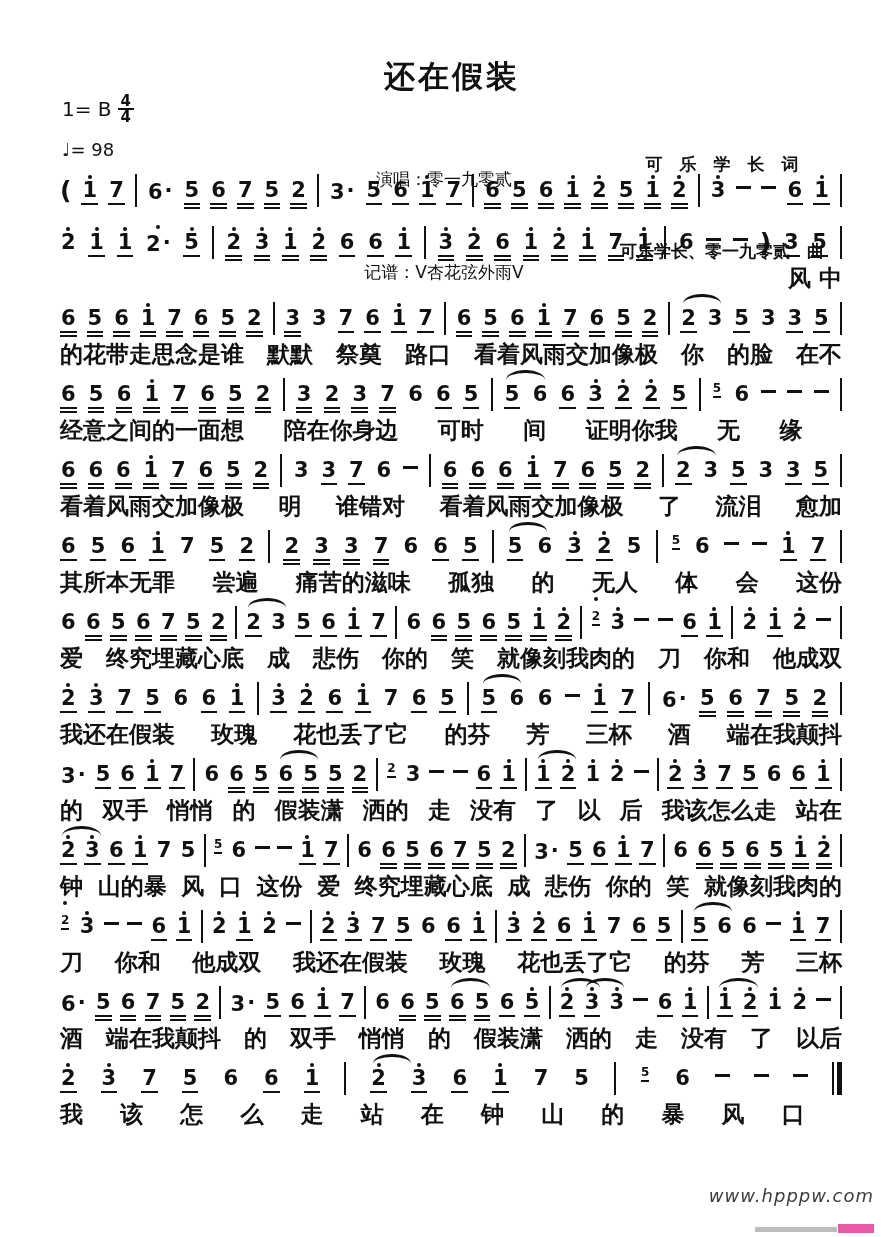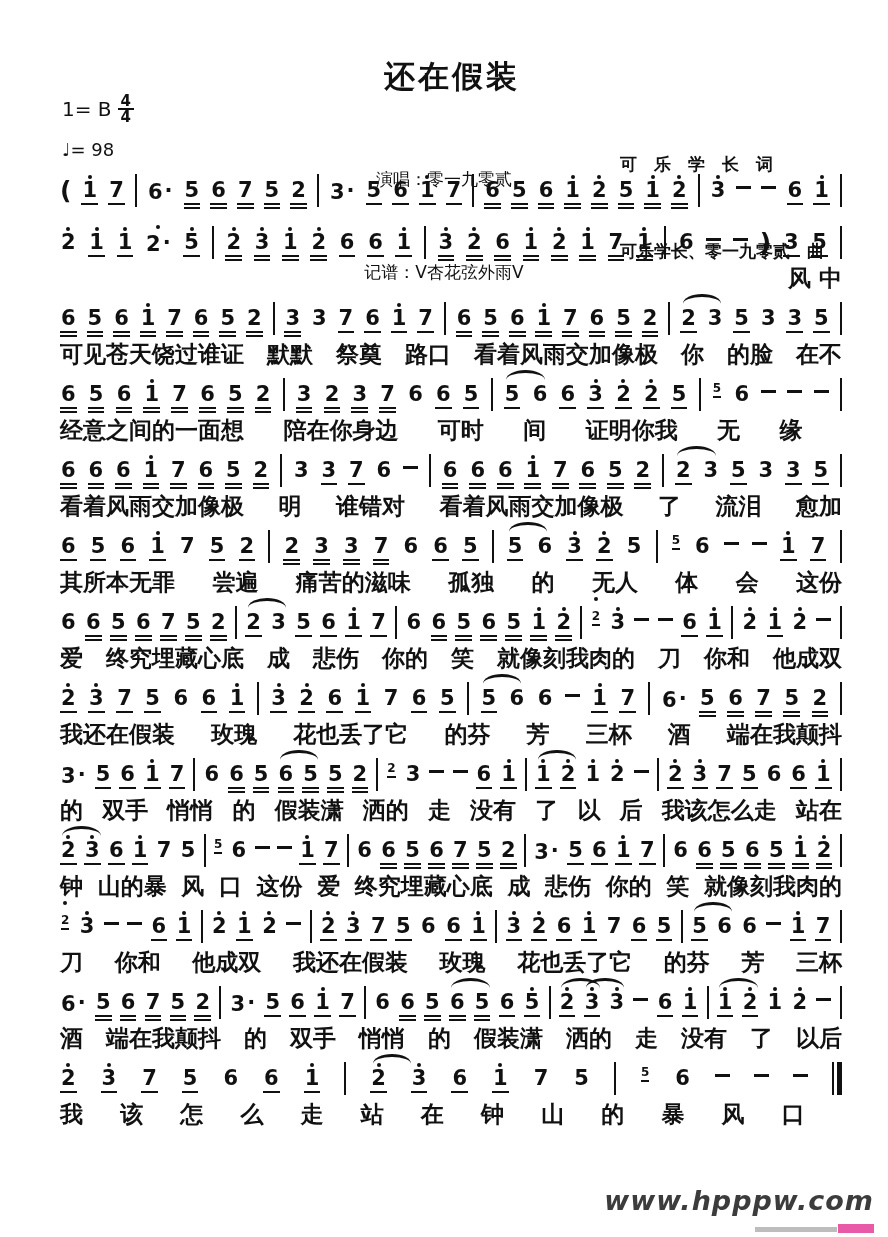--- a/index.html
+++ b/index.html
@@ -9,21 +9,21 @@
   .title{position:absolute;top:56px;left:0;right:0;text-align:center;
          font-size:31px;font-weight:bold;letter-spacing:3px;margin-left:16px;}
   .meta-left{position:absolute;left:62px;top:96px;font-weight:normal;font-size:20px;line-height:26px;}
   .keyrow{display:flex;align-items:flex-start;gap:6px;}
   .frac{display:inline-block;text-align:center;margin-top:-2px;}
   .frac b{display:block;font-size:15px;line-height:14px;padding:0 3px;}
   .frac b.num{border-bottom:2px solid #111;}
   .tempo{font-size:18px;margin-top:13px;}
   .meta-center{position:absolute;left:0;right:0;top:102px;text-align:center;
                font-size:17px;font-weight:normal;line-height:31px;white-space:pre;}
-  .meta-right{position:absolute;right:64px;top:92px;text-align:left;
+  .meta-right{position:absolute;right:64px;top:92px;text-align:center;
               font-size:17px;font-weight:bold;line-height:29px;white-space:pre;}
   
   .music{position:absolute;left:60px;right:46px;top:166px;}
   .system{margin-bottom:4px;}
   .notes-row{display:flex;justify-content:space-between;align-items:center;height:48px;}
   .lyrics-row{display:flex;justify-content:space-between;align-items:center;height:24px;
               font-size:23px;font-weight:bold;line-height:24px;white-space:pre;}
   .lyric-seg{white-space:pre;}
   .tok{position:relative;display:inline-block;padding:9px 1px;}
   .digit{font-size:21px;font-weight:bold;line-height:1;font-style:normal;}
@@ -38,21 +38,21 @@
   .arc{position:absolute;top:-5px;left:15%;width:230%;height:12px;
        border-top:3px solid #111;border-radius:100% 100% 0 0/130% 130% 0 0;}
   .bar{width:2px;height:33px;background:#111;align-self:center;}
   .fbar{display:flex;gap:3px;align-self:center;}
   .fbar i{display:block;height:33px;background:#111;}
   .fbar .b1{width:2px;} .fbar .b2{width:5px;}
   .dashtok{padding:9px 0;}
   .dash{display:inline-block;width:15px;height:3px;background:#111;vertical-align:7px;}
   .paren{font-size:25px;font-weight:bold;padding:6px 0;}
   
-  .watermark{position:absolute;right:14px;top:1185px;font-size:27px;font-weight:bold;
+  .watermark{position:absolute;right:14px;top:1185px;font-size:18px;font-weight:normal;
              font-style:italic;color:#3c3c3c;letter-spacing:1px;text-align:center;}
   .fineprint-gray{position:absolute;left:755px;top:1227px;width:82px;height:5px;
                   background:#9a9a9a;opacity:.65;}
   .fineprint-pink{position:absolute;left:838px;top:1224px;width:36px;height:9px;
                   background:#e0218a;opacity:.75;}
 </style>
 </head>
 <body>
 
 <div class="sheet">
@@ -180,21 +180,21 @@
           <span class="tok note"><b class="digit">2</b><i class="ul ul1"></i><i class="ul ul2"></i></span>
           <span class="bar"></span>
           <span class="tok note"><i class="arc"></i><b class="digit">2</b><i class="ul ul1"></i></span>
           <span class="tok note"><b class="digit">3</b></span>
           <span class="tok note"><b class="digit">5</b><i class="ul ul1"></i></span>
           <span class="tok note"><b class="digit">3</b></span>
           <span class="tok note"><b class="digit">3</b><i class="ul ul1"></i></span>
           <span class="tok note"><b class="digit">5</b><i class="ul ul1"></i></span>
           <span class="bar"></span>
         </div>
-        <div class="lyrics-row"><span class="lyric-seg">可见苍天饶过谁证</span><span class="lyric-seg">默默</span><span class="lyric-seg">祭奠</span><span class="lyric-seg">路口</span><span class="lyric-seg">看着风雨交加像极</span><span class="lyric-seg">你</span><span class="lyric-seg">的脸</span><span class="lyric-seg">在不</span></div>
+        <div class="lyrics-row"><span class="lyric-seg">的花带走思念是谁</span><span class="lyric-seg">默默</span><span class="lyric-seg">祭奠</span><span class="lyric-seg">路口</span><span class="lyric-seg">看着风雨交加像极</span><span class="lyric-seg">你</span><span class="lyric-seg">的脸</span><span class="lyric-seg">在不</span></div>
       </div>
       <div class="system">
         <div class="notes-row">
           <span class="tok note"><b class="digit">6</b><i class="ul ul1"></i><i class="ul ul2"></i></span>
           <span class="tok note"><b class="digit">5</b><i class="ul ul1"></i><i class="ul ul2"></i></span>
           <span class="tok note"><b class="digit">6</b><i class="ul ul1"></i><i class="ul ul2"></i></span>
           <span class="tok note"><b class="digit">1</b><i class="octdot"></i><i class="ul ul1"></i><i class="ul ul2"></i></span>
           <span class="tok note"><b class="digit">7</b><i class="ul ul1"></i><i class="ul ul2"></i></span>
           <span class="tok note"><b class="digit">6</b><i class="ul ul1"></i><i class="ul ul2"></i></span>
           <span class="tok note"><b class="digit">5</b><i class="ul ul1"></i><i class="ul ul2"></i></span>

